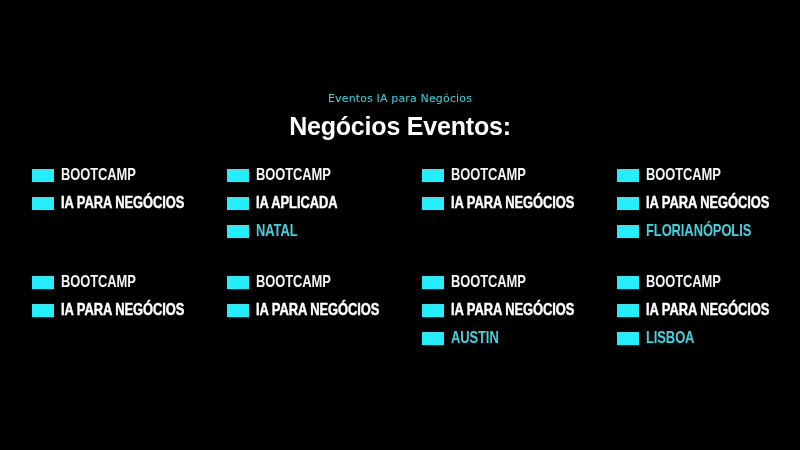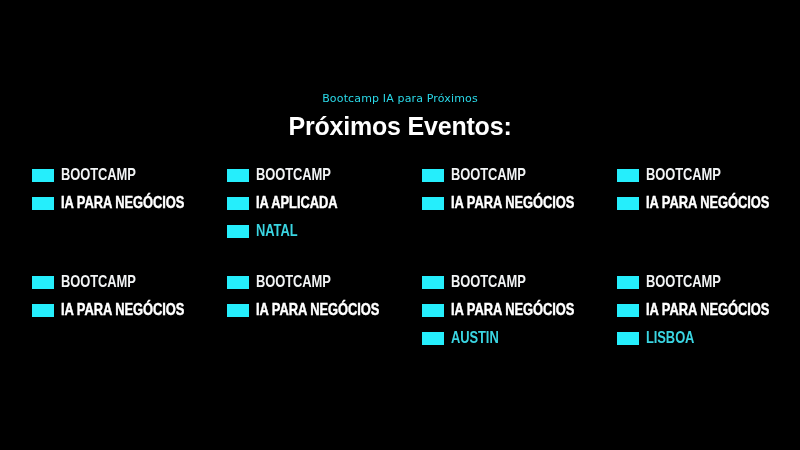--- a/index.html
+++ b/index.html
@@ -107,22 +107,22 @@
     color: #3ad5e2;
     font-weight: 700;
   }
 </style>
 </head>
 <body>
 
 <div id="slide">
 
   <div class="header">
-    <span class="eyebrow">Bootcamp IA para Próximos</span>
-    <span class="headline">Próximos Eventos:</span>
+    <span class="eyebrow">Eventos IA para Negócios</span>
+    <span class="headline">Negócios Eventos:</span>
   </div>
 
   <div class="grid">
 
     <div class="event-card">
       <div class="event-line line-1">
         <span class="bullet"></span>
         <span class="line-text">BOOTCAMP</span>
       </div>
       <div class="event-line line-2">
@@ -158,20 +158,24 @@
     </div>
 
     <div class="event-card">
       <div class="event-line line-1">
         <span class="bullet"></span>
         <span class="line-text">BOOTCAMP</span>
       </div>
       <div class="event-line line-2">
         <span class="bullet"></span>
         <span class="line-text">IA PARA NEGÓCIOS</span>
+      </div>
+      <div class="event-line line-3">
+        <span class="bullet"></span>
+        <span class="line-text">FLORIANÓPOLIS</span>
       </div>
     </div>
 
     <div class="event-card">
       <div class="event-line line-1">
         <span class="bullet"></span>
         <span class="line-text">BOOTCAMP</span>
       </div>
       <div class="event-line line-2">
         <span class="bullet"></span>

